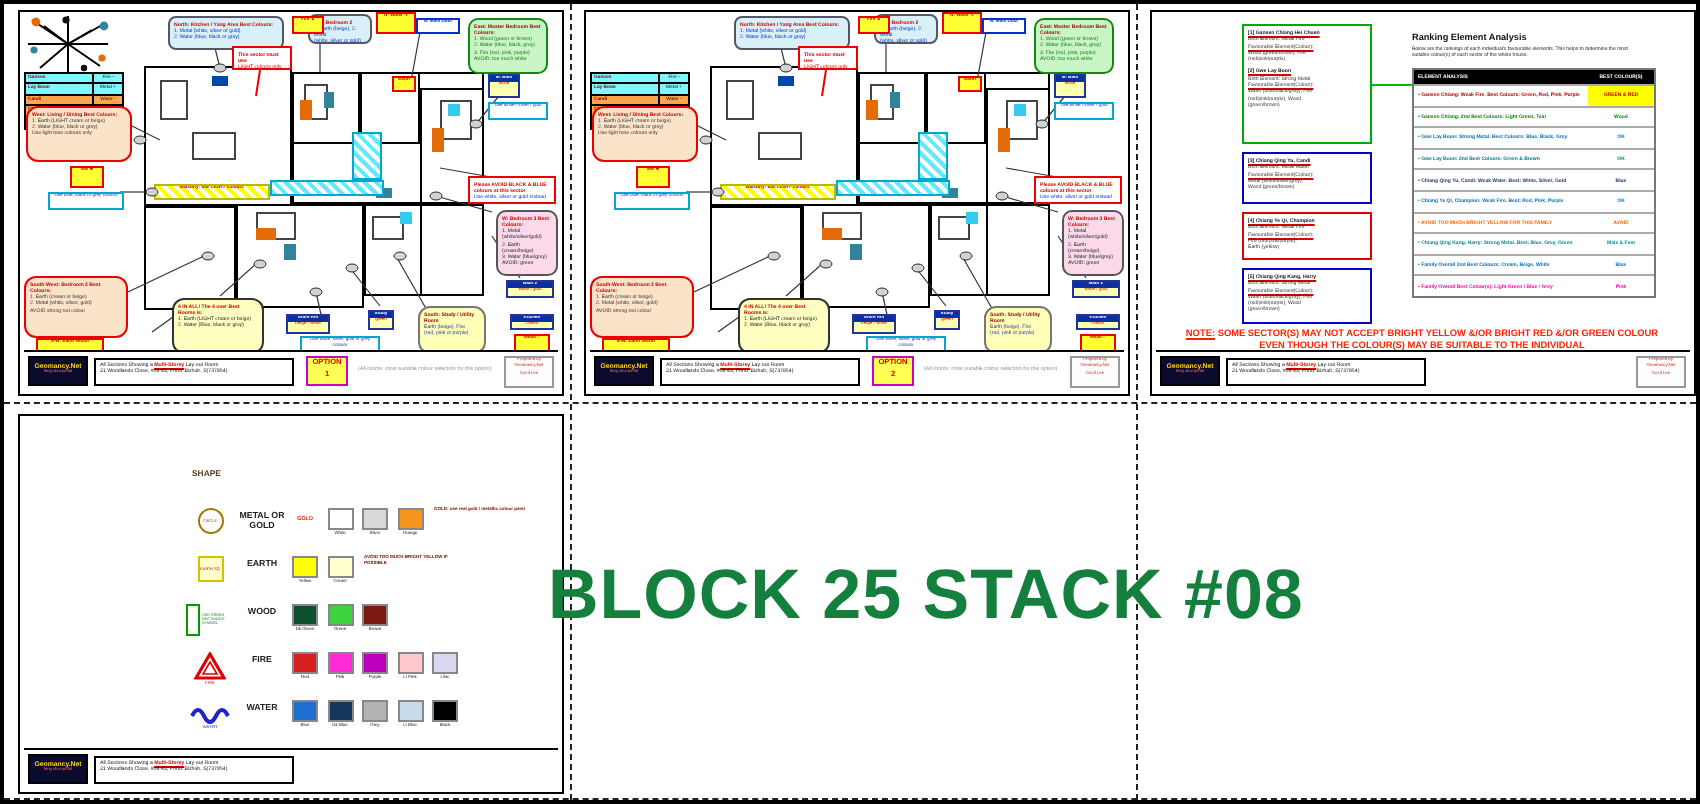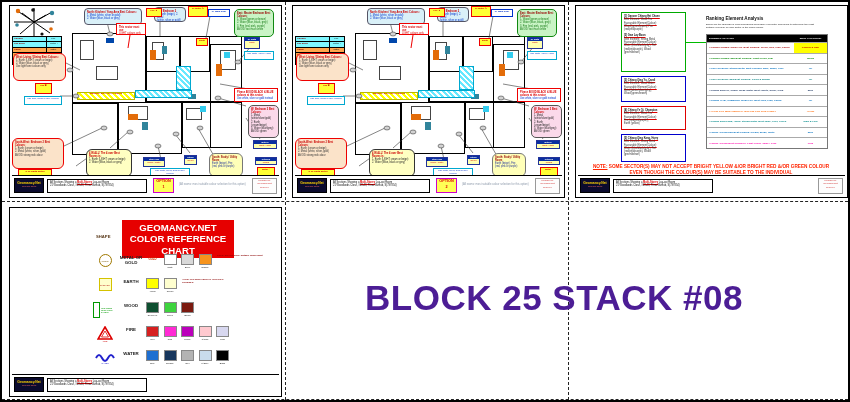--- a/index.html
+++ b/index.html
@@ -57,21 +57,21 @@
   .celem{width:30px;text-align:center;font-size:4.4px;font-weight:bold;color:#222;line-height:1.05;padding-top:2px;}
   .sw{width:13px;height:11px;border:0.6px solid #888;margin-right:4.5px;position:relative;box-sizing:border-box;flex:none;}
   .sw .lab{position:absolute;top:11px;left:-2px;right:-2px;text-align:center;font-size:2.2px;color:#111;border:none;}
   .sw.textsw{border:none;display:flex;align-items:center;justify-content:center;font-size:2.8px;font-weight:bold;color:#cc3300;text-align:center;line-height:1.1;}
   .cnote{font-size:2.25px;color:#8b0000;font-weight:bold;width:46px;line-height:1.25;margin-left:1px;}
   .circ-icon{width:13px;height:13px;border-radius:50%;border:1.6px solid #a07800;display:flex;align-items:center;justify-content:center;color:#7a5800;font-size:1.9px;box-sizing:border-box;}
   .sq-icon{width:13px;height:13px;background:#ffffcc;border:1.6px solid #d4c200;display:flex;align-items:center;justify-content:center;color:#aa0000;font-size:1.9px;text-align:center;box-sizing:border-box;}
   .rect-icon{width:7px;height:16px;background:#fff;border:1.7px solid #009900;box-sizing:border-box;}
   .iconwrap{display:flex;align-items:center;gap:1px;}
   .icon-note{font-size:1.9px;color:#009900;width:16px;line-height:1.2;text-align:left;}
-  .big-title{position:absolute;left:272px;top:276px;width:560px;text-align:center;font-size:35px;font-weight:bold;color:#4c1d95;letter-spacing:0.5px;}
+  .big-title{position:absolute;left:272px;top:276px;width:560px;font-size:35px;font-weight:bold;color:#15803d;letter-spacing:0.5px;}
 </style>
 </head>
 <body>
 
 <div id="canvas">
   <div class="dash-v" style="left:283px;"></div>
   <div class="dash-v" style="left:566px;"></div>
   <div class="dash-h" style="top:199px;"></div>
   <div class="dash-h" style="top:397px;"></div>
 
@@ -574,21 +574,20 @@
         </div>
         <div class="fstamp">
           <div>Prepared by</div>
           <div>Geomancy.Net</div>
           <div>Cecil Lee</div>
         </div>
       </div>
     </div>
   <div class="pg" id="chart-page" style="left:7px;top:205px;width:273px;height:190px;">
       <div class="shape-lab" style="position: absolute; left: 86px; top: 26px;">SHAPE</div>
-      <div class="chart-title" style="position: absolute; left: 112px; top: 12px; width: 112px;">GEOMANCY.NET COLOR REFERENCE CHART</div>
       <div class="crow" style="position: absolute; left: 84px; top: 46px; width: 182px; height: 22px;">
         <div class="cicon">
           <div class="circ-icon">CIRCLE</div>
         </div>
         <div class="celem">METAL OR GOLD</div>
         <div class="sw textsw">GOLD</div>
         <div class="sw" style="background: rgb(255, 255, 255);">
           <div class="lab">White</div>
         </div>
         <div class="sw" style="background: rgb(217, 217, 217);">

